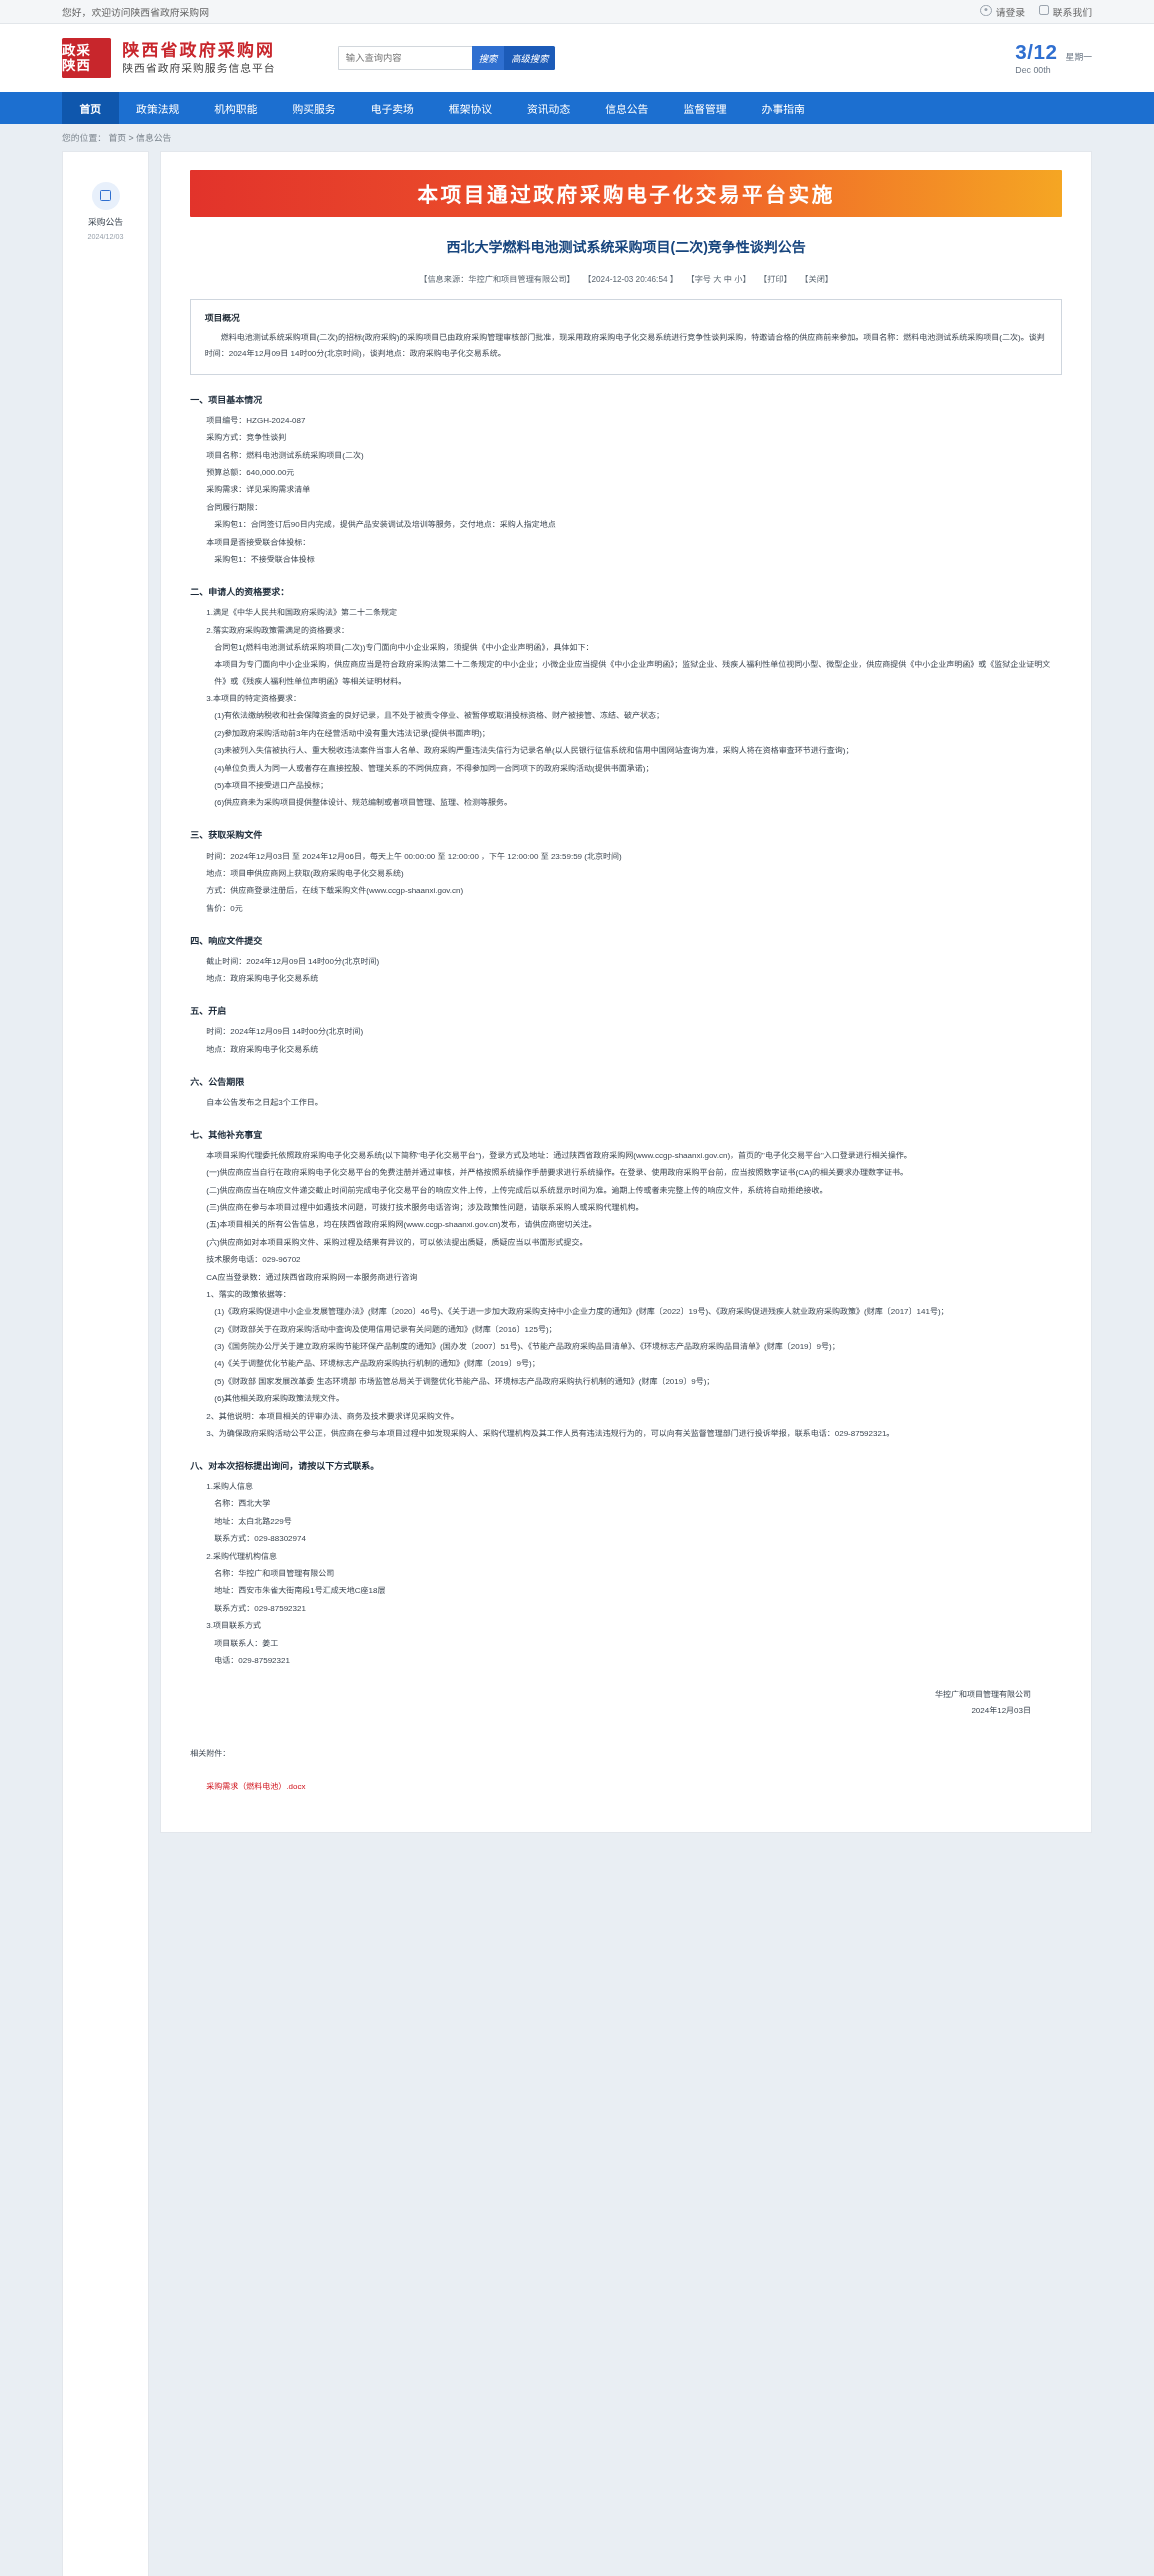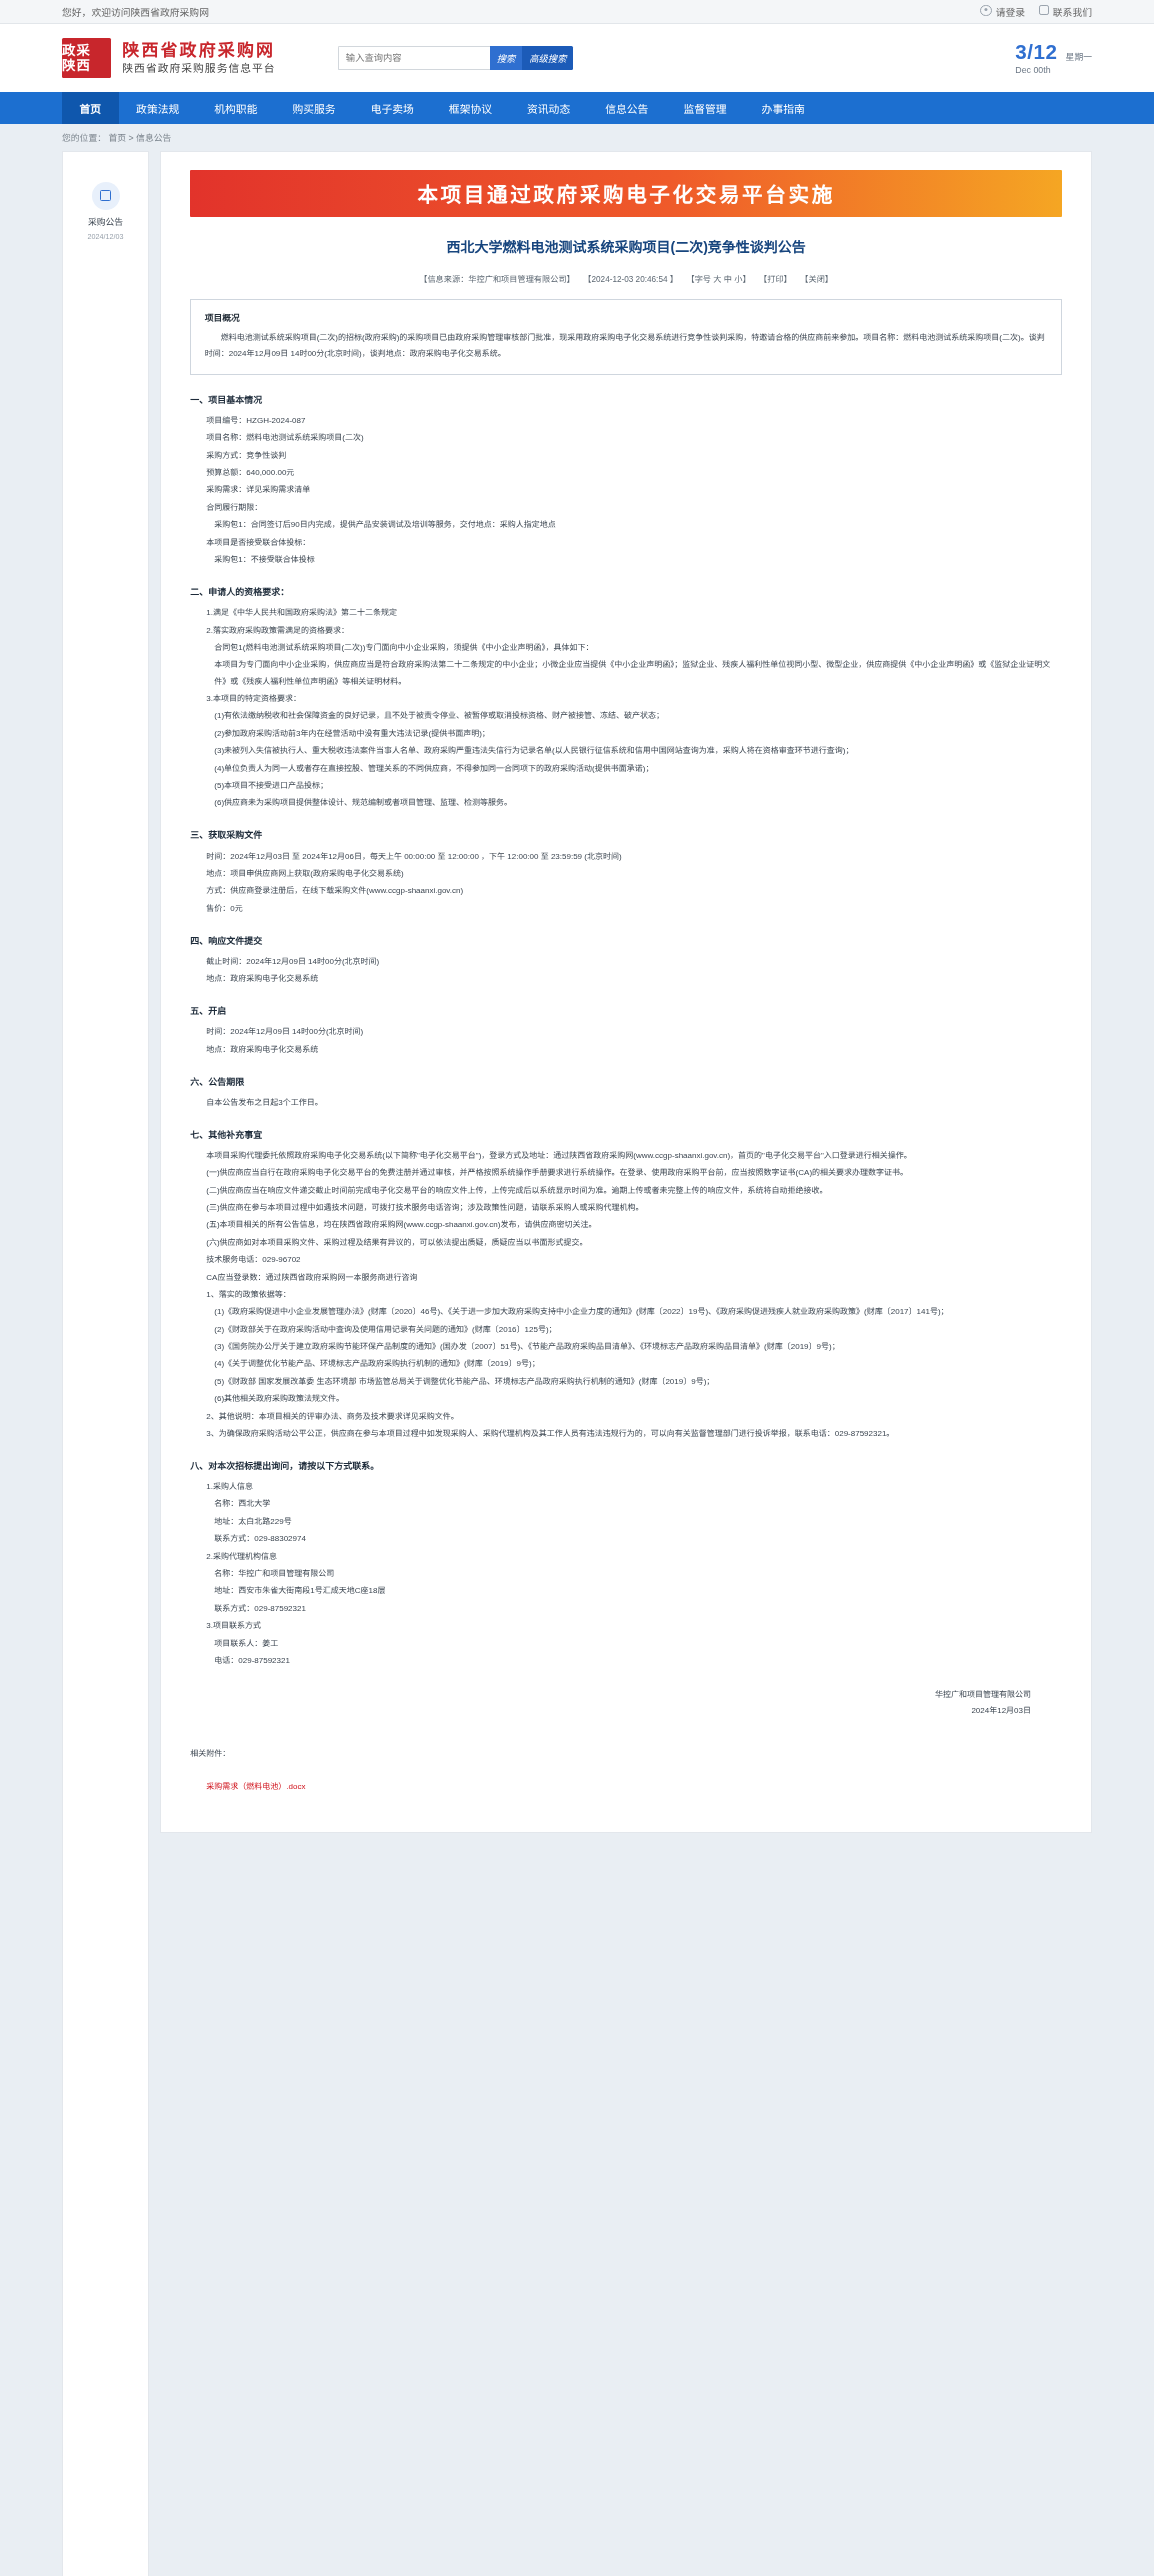--- a/index.html
+++ b/index.html
@@ -55,21 +55,21 @@
   }
   .logo-text .line1 {
     font-size: 17px; color: #c8262c; font-weight: bold; letter-spacing: 2.1px;
     line-height: 1.25;
   }
   .logo-text .line2 {
     font-size: 10.8px; color: #444; letter-spacing: 1px; line-height: 1.45;
   }
   .search-wrap { margin-left: 62px; display: flex; align-items: center; }
   .search-input {
-    width: 152px; height: 24px; border: 0.5px solid #d2d7dc; border-right: none;
+    width: 134px; height: 24px; border: 0.5px solid #d2d7dc; border-right: none;
     padding: 0 7.2px; font-size: 9.3px; color: #999; background: #fff;
     outline: none; border-radius: 1.5px 0 0 1.5px;
   }
   .search-btn {
     height: 24px; padding: 0 7px; border: none; background: #2f6fd0;
     color: #fff; font-size: 9.3px; cursor: pointer; font-style: italic;
   }
   .search-btn.secondary { background: #1c5bb8; border-radius: 0 1.5px 1.5px 0; }
   .date-block {
     margin-left: auto; display: flex; align-items: center; gap: 8.2px; color: #2f6fd0;
@@ -266,22 +266,22 @@
       <span>【关闭】</span>
     </div>
 
     <div class="notice-box">
       <div class="nb-title">项目概况</div>
       <p>燃料电池测试系统采购项目(二次)的招标(政府采购)的采购项目已由政府采购管理审核部门批准，现采用政府采购电子化交易系统进行竞争性谈判采购，特邀请合格的供应商前来参加。项目名称：燃料电池测试系统采购项目(二次)。谈判时间：2024年12月09日 14时00分(北京时间)，谈判地点：政府采购电子化交易系统。</p>
     </div>
 
     <h2 class="sec">一、项目基本情况</h2>
     <p class="t ind2">项目编号：HZGH-2024-087</p>
+    <p class="t ind2">采购方式：竞争性谈判</p>
     <p class="t ind2">项目名称：燃料电池测试系统采购项目(二次)</p>
-    <p class="t ind2">采购方式：竞争性谈判</p>
     <p class="t ind2">预算总额：640,000.00元</p>
     <p class="t ind2">采购需求：详见采购需求清单</p>
     <p class="t ind2">合同履行期限：</p>
     <p class="t ind3">采购包1：合同签订后90日内完成，提供产品安装调试及培训等服务，交付地点：采购人指定地点</p>
     <p class="t ind2">本项目是否接受联合体投标：</p>
     <p class="t ind3">采购包1：不接受联合体投标</p>
 
     <h2 class="sec">二、申请人的资格要求：</h2>
     <p class="t ind2">1.满足《中华人民共和国政府采购法》第二十二条规定</p>
     <p class="t ind2">2.落实政府采购政策需满足的资格要求：</p>

